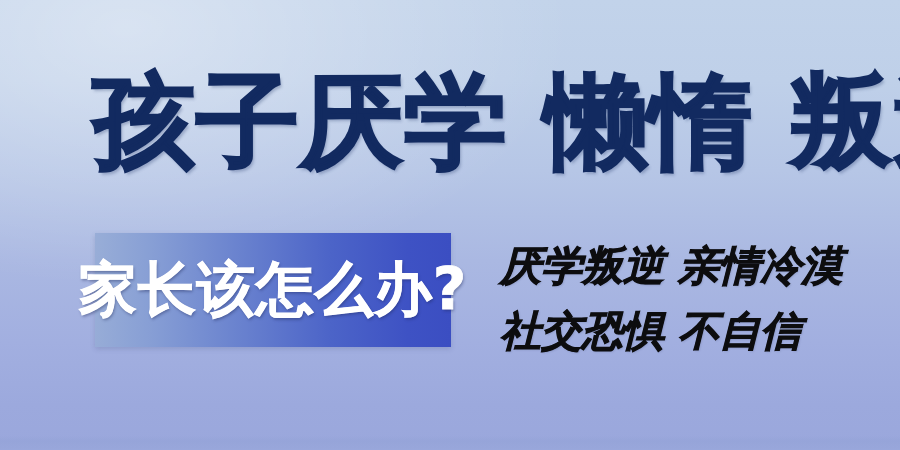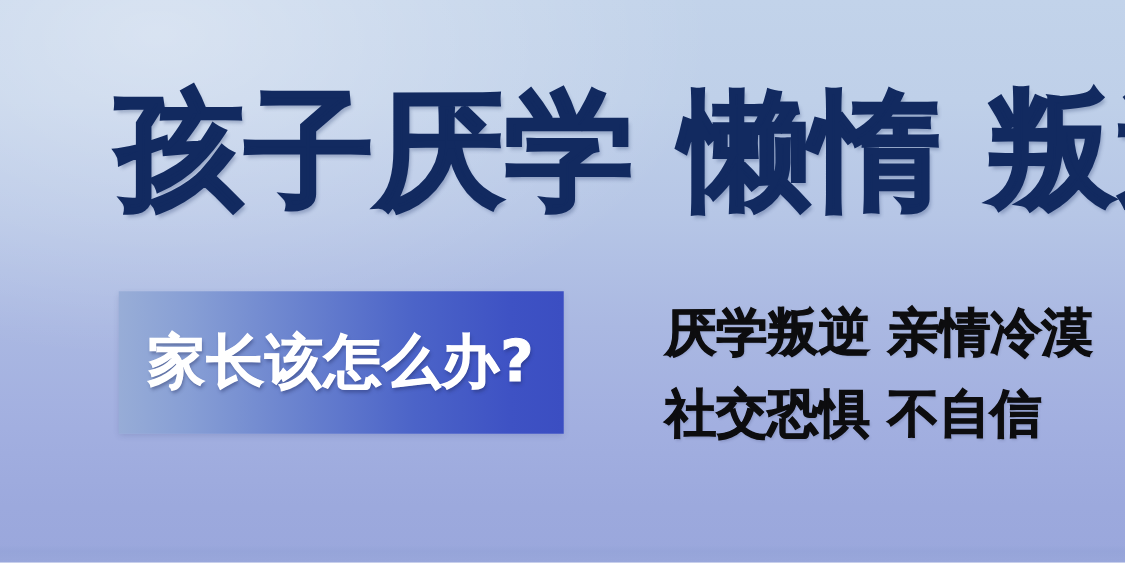--- a/index.html
+++ b/index.html
@@ -93,33 +93,34 @@
       rgba(104,129,206,0.97) 40%,
       rgba(76,100,200,1) 66%,
       rgba(62,82,196,1) 88%,
       rgba(59,78,194,1) 100%);
     box-shadow: 0 2px 5px rgba(60,70,120,0.20);
   }
   #cta-label {
     color: #ffffff;
     font-family: "DejaVu Sans", "Liberation Sans", sans-serif;
     font-weight: bold;
-    font-size: 46px;
+    font-size: 58px;
     letter-spacing: 1px;
     white-space: nowrap;
     text-shadow: 1px 2px 3px rgba(30,40,90,0.42);
     -webkit-text-stroke: 0.8px #ffffff;
   }
 
   
   #symptom-list {
     position: absolute;
-    left: 532px;
+    left: 500px;
     top: 234px;
     width: 330px;
+    font-style: italic;
   }
   .symptom-line {
     color: #0d0d0f;
     font-family: "DejaVu Sans", "Liberation Sans", sans-serif;
     font-weight: bold;
     font-size: 41px;
     line-height: 65px;
     height: 65px;
     white-space: nowrap;
     letter-spacing: 0px;

